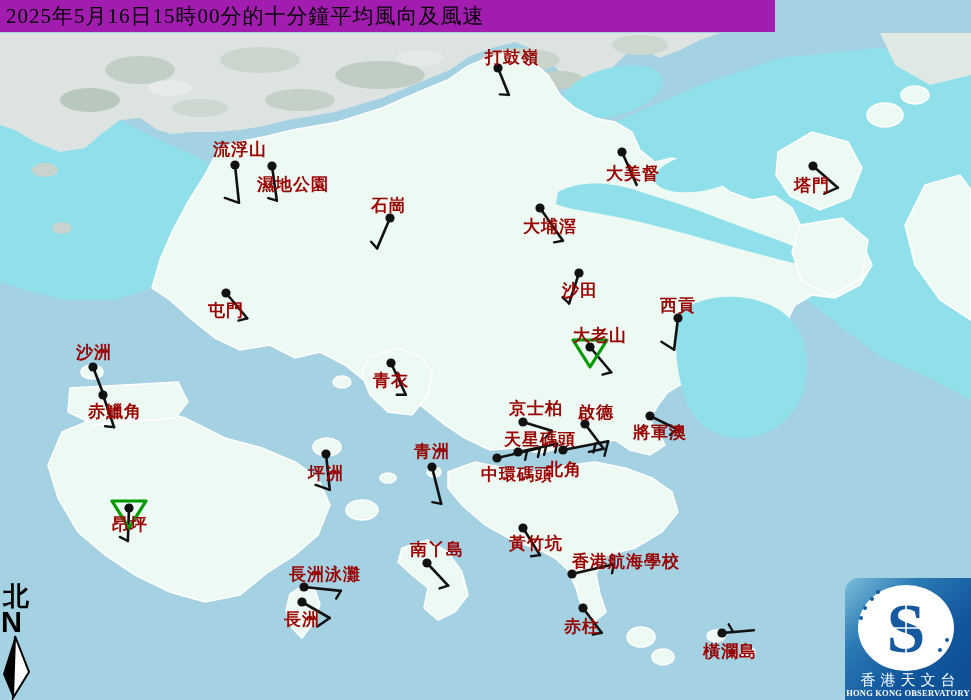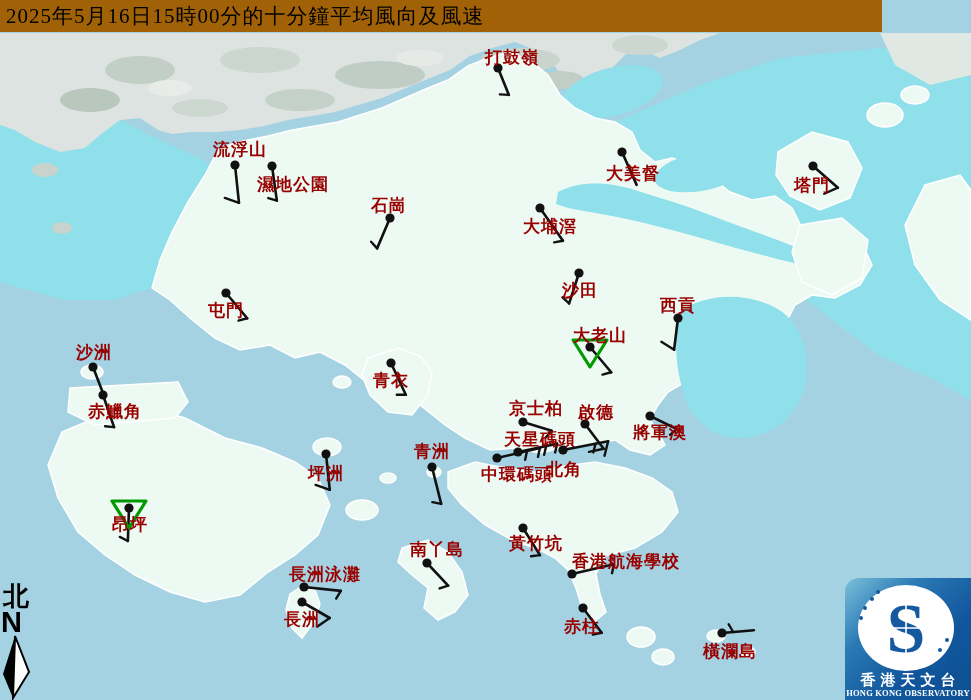--- a/index.html
+++ b/index.html
@@ -1,30 +1,30 @@
 <!DOCTYPE html>
 <html><head>
 <meta charset="utf-8">
 <style>
   html,body{margin:0;padding:0;background:#666;}
   .stage{position:relative;width:971px;height:700px;overflow:hidden;
          font-family:"Liberation Serif",serif;background:#a4d2e2;}
   #map-root,#map-root svg{position:absolute;left:0;top:0;width:971px;height:700px;}
-  .title-bar{position:absolute;left:0;top:0;width:882px;height:32px;background:#a16207;
+  .title-bar{position:absolute;left:0;top:0;width:775px;height:32px;background:#a21caf;
              display:flex;align-items:center;z-index:30;}
   .title-bar span{font-size:21px;color:#000;letter-spacing:1px;padding-left:6px;white-space:nowrap;}
   .compass{position:absolute;left:0;top:584px;z-index:25;width:40px;text-align:left;color:#000;}
   .compass .hanzi{font-size:26px;font-weight:bold;line-height:26px;padding-left:3px;}
   .compass .letter{font-family:"Liberation Sans",sans-serif;font-size:29px;font-weight:bold;line-height:24px;padding-left:1px;}
   .logo-panel{position:absolute;right:0;bottom:0;width:126px;height:122px;z-index:28;
               border-top-left-radius:14px;
               background:linear-gradient(135deg,#7cc0da 0%,#2b7ab5 30%,#11569c 65%,#0d4f92 100%);}
   .logo-panel svg{position:absolute;left:0;top:0;}
   .logo-zh{position:absolute;left:0;top:93px;width:126px;text-align:center;color:#fff;
-           font-size:15px;font-weight:bold;letter-spacing:5px;text-indent:5px;}
+           font-size:15px;font-weight:normal;letter-spacing:5px;text-indent:5px;}
   .logo-en{position:absolute;left:0;top:110px;width:126px;text-align:center;color:#fff;
            font-family:Liberation Serif, serif;font-size:8.5px;font-weight:bold;letter-spacing:.2px;white-space:nowrap;}
 </style>
 </head>
 <body>
 
 <div class="stage">
   <div id="map-root">
       <svg width="971" height="700" viewBox="0 0 971 700">
         <rect x="0" y="0" width="971" height="700" fill="#a4d2e2"></rect>

